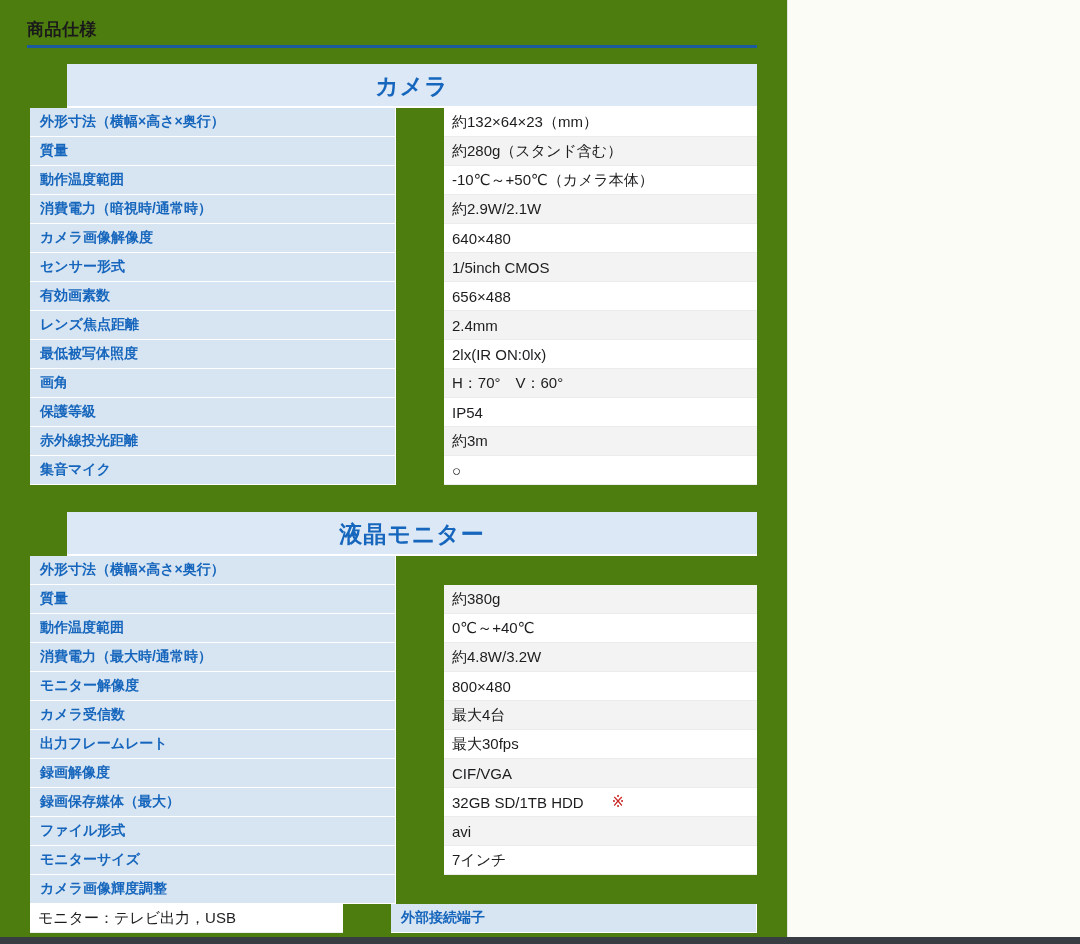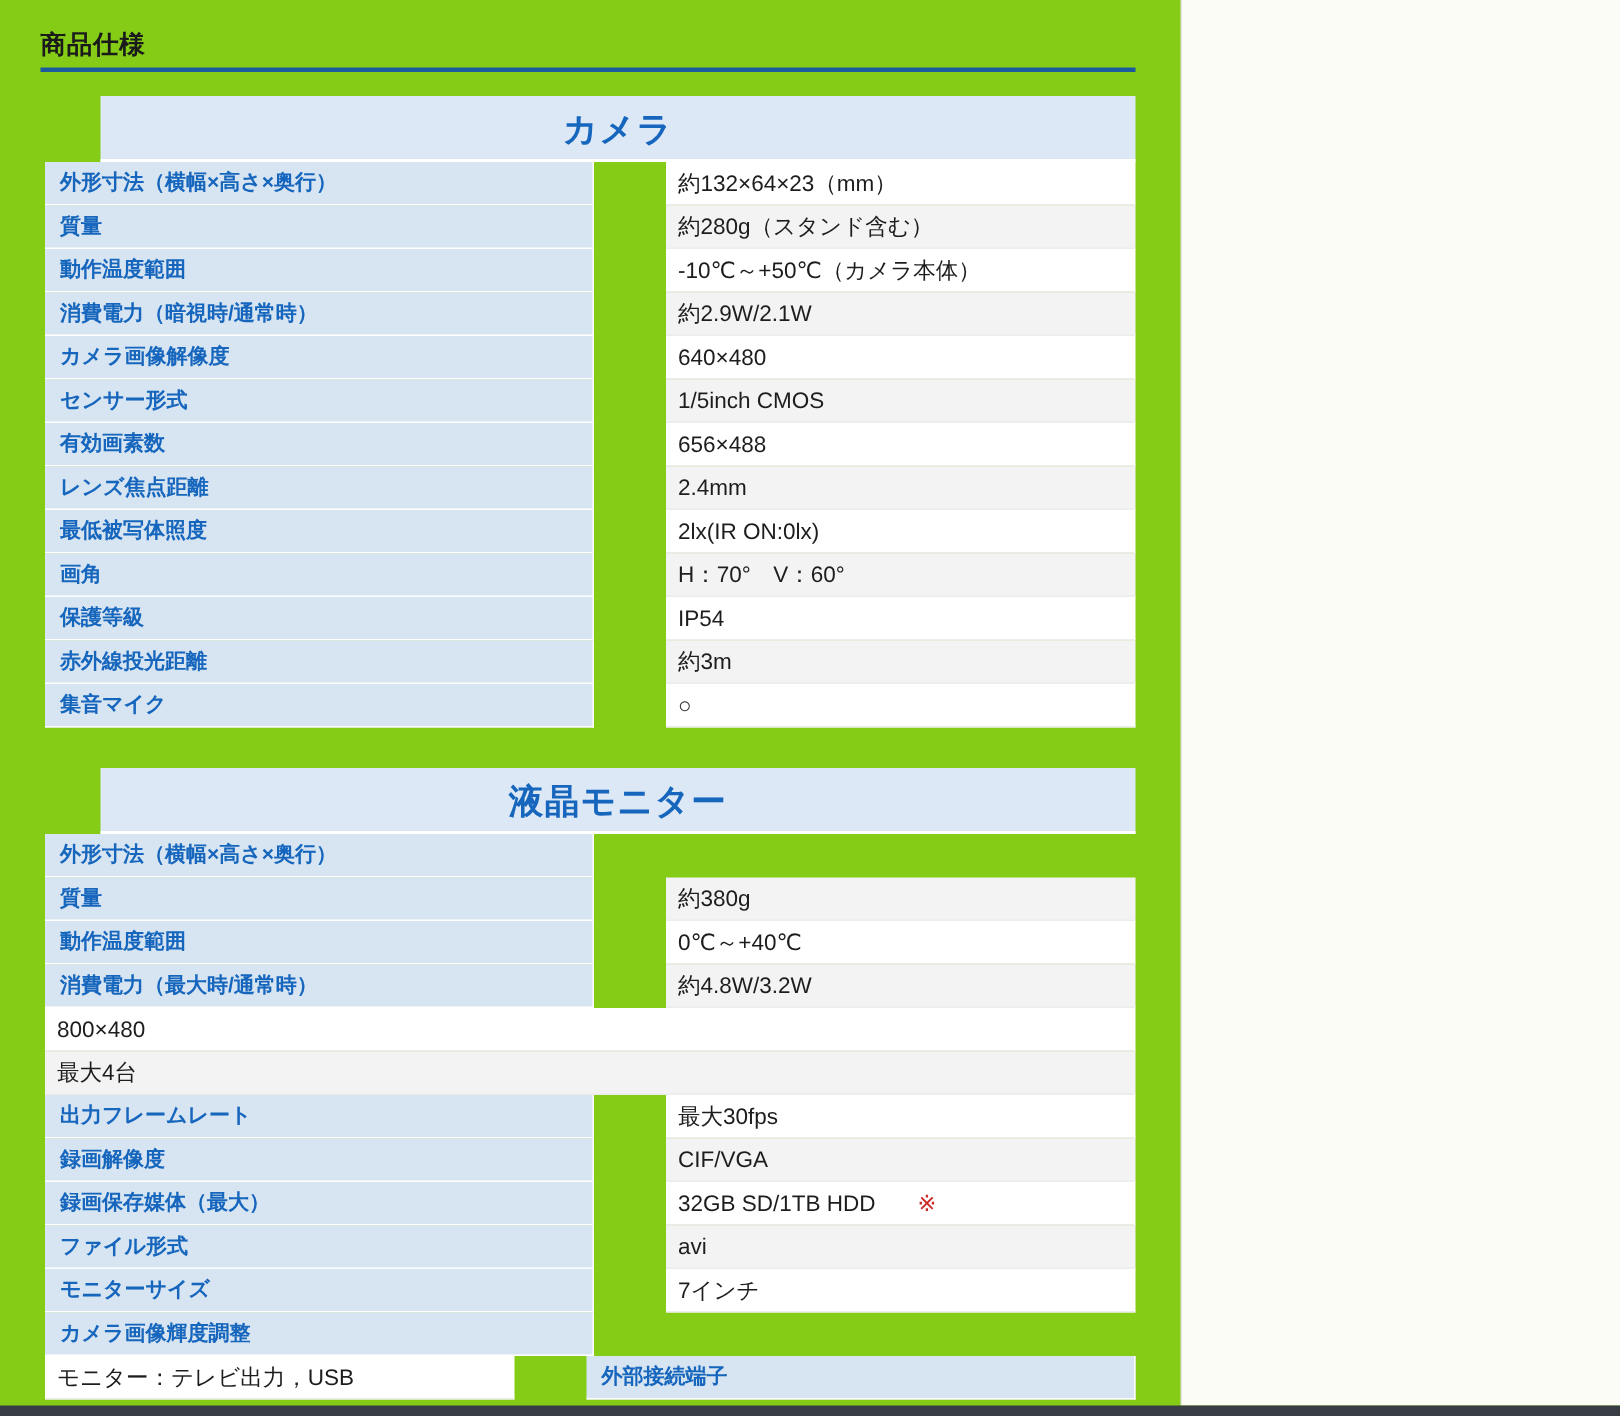--- a/index.html
+++ b/index.html
@@ -17,21 +17,21 @@
     --right-panel: #fcfcf7;
   }
   * { box-sizing: border-box; }
   html, body {
     margin: 0; padding: 0;
     width: 1080px; height: 944px;
     background: #ffffff;
     font-family: "Liberation Sans", "DejaVu Sans", sans-serif;
     overflow: hidden;
   }
-  .page { position: relative; width: 1080px; height: 944px; background:#84cc16; }
+  .page { position: relative; width: 1080px; height: 944px; background:#4d7c0f; }
 
   .right-panel {
     position: absolute; left: 788px; top: 0; width: 292px; bottom: 7px;
     background: var(--right-panel);
   }
   .right-divider {
     position: absolute; left: 787px; top: 0; width: 1px; bottom: 7px;
     background: var(--divider);
   }
   .bottom-bar {
@@ -240,27 +240,29 @@
 
   <div class="row">
     <div class="cell label">消費電力（最大時/通常時）</div>
     <div class="cell value">
       <span class="val-text">約4.8W/3.2W</span>
 
     </div>
   </div>
 
   <div class="row">
+    <div class="cell label">モニター解像度</div>
     <div class="cell value">
       <span class="val-text">800×480</span>
 
     </div>
   </div>
 
   <div class="row">
+    <div class="cell label">カメラ受信数</div>
     <div class="cell value">
       <span class="val-text">最大4台</span>
 
     </div>
   </div>
 
   <div class="row">
     <div class="cell label">出力フレームレート</div>
     <div class="cell value">
       <span class="val-text">最大30fps</span>

